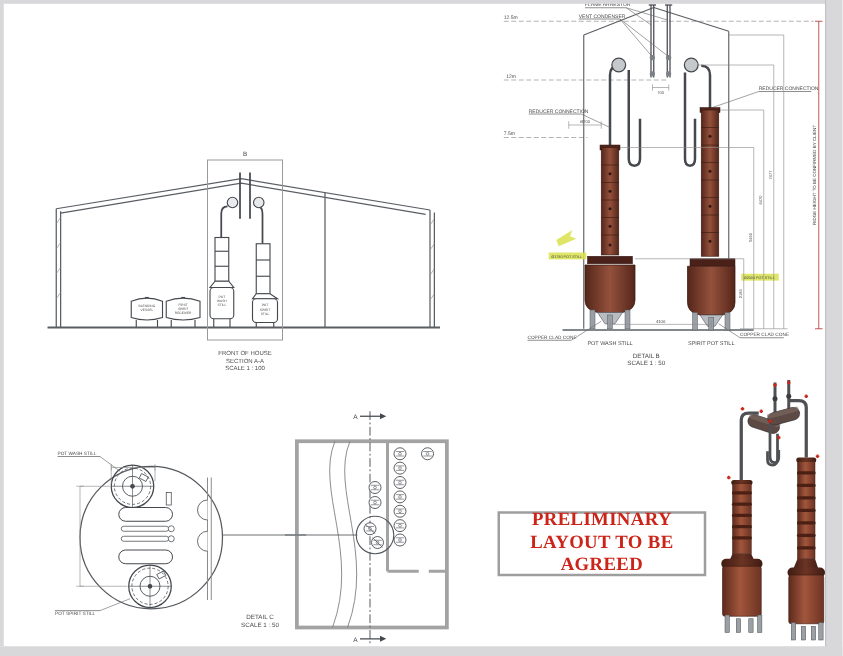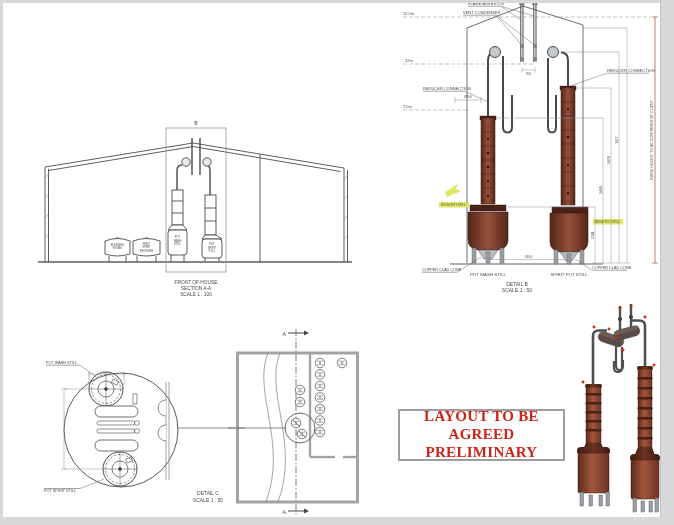--- a/index.html
+++ b/index.html
@@ -412,22 +412,22 @@
     <use href="#tank" x="72" y="67"></use>
       <use href="#tank" x="72" y="79"></use>
     <use href="#tank" x="68" y="100"></use>
       <use href="#tank" x="74" y="111"></use>
     <line x1="64" y1="96" x2="72" y2="104" stroke="#45494e" stroke-width=".5"></line>
     <line x1="70" y1="107" x2="78" y2="115" stroke="#45494e" stroke-width=".5"></line>
   </g>
 </svg>
 
 <div class="stamp">
+  <div>PRELIMINARY</div>
   <div>LAYOUT TO BE AGREED</div>
-  <div>PRELIMINARY</div>
 </div>
 
 <svg class="panel" style="left:553px;top:303px" width="108" height="222" viewBox="0 0 108 222">
   <defs>
     <linearGradient id="copper3d" x1="0" y1="0" x2="1" y2="0">
       <stop offset="0" stop-color="#5e2a1c"></stop>
         <stop offset=".45" stop-color="#a1563c"></stop>
         <stop offset="1" stop-color="#6e3323"></stop>
     </linearGradient>
     <linearGradient id="lid3d" x1="0" y1="0" x2="1" y2="0">

